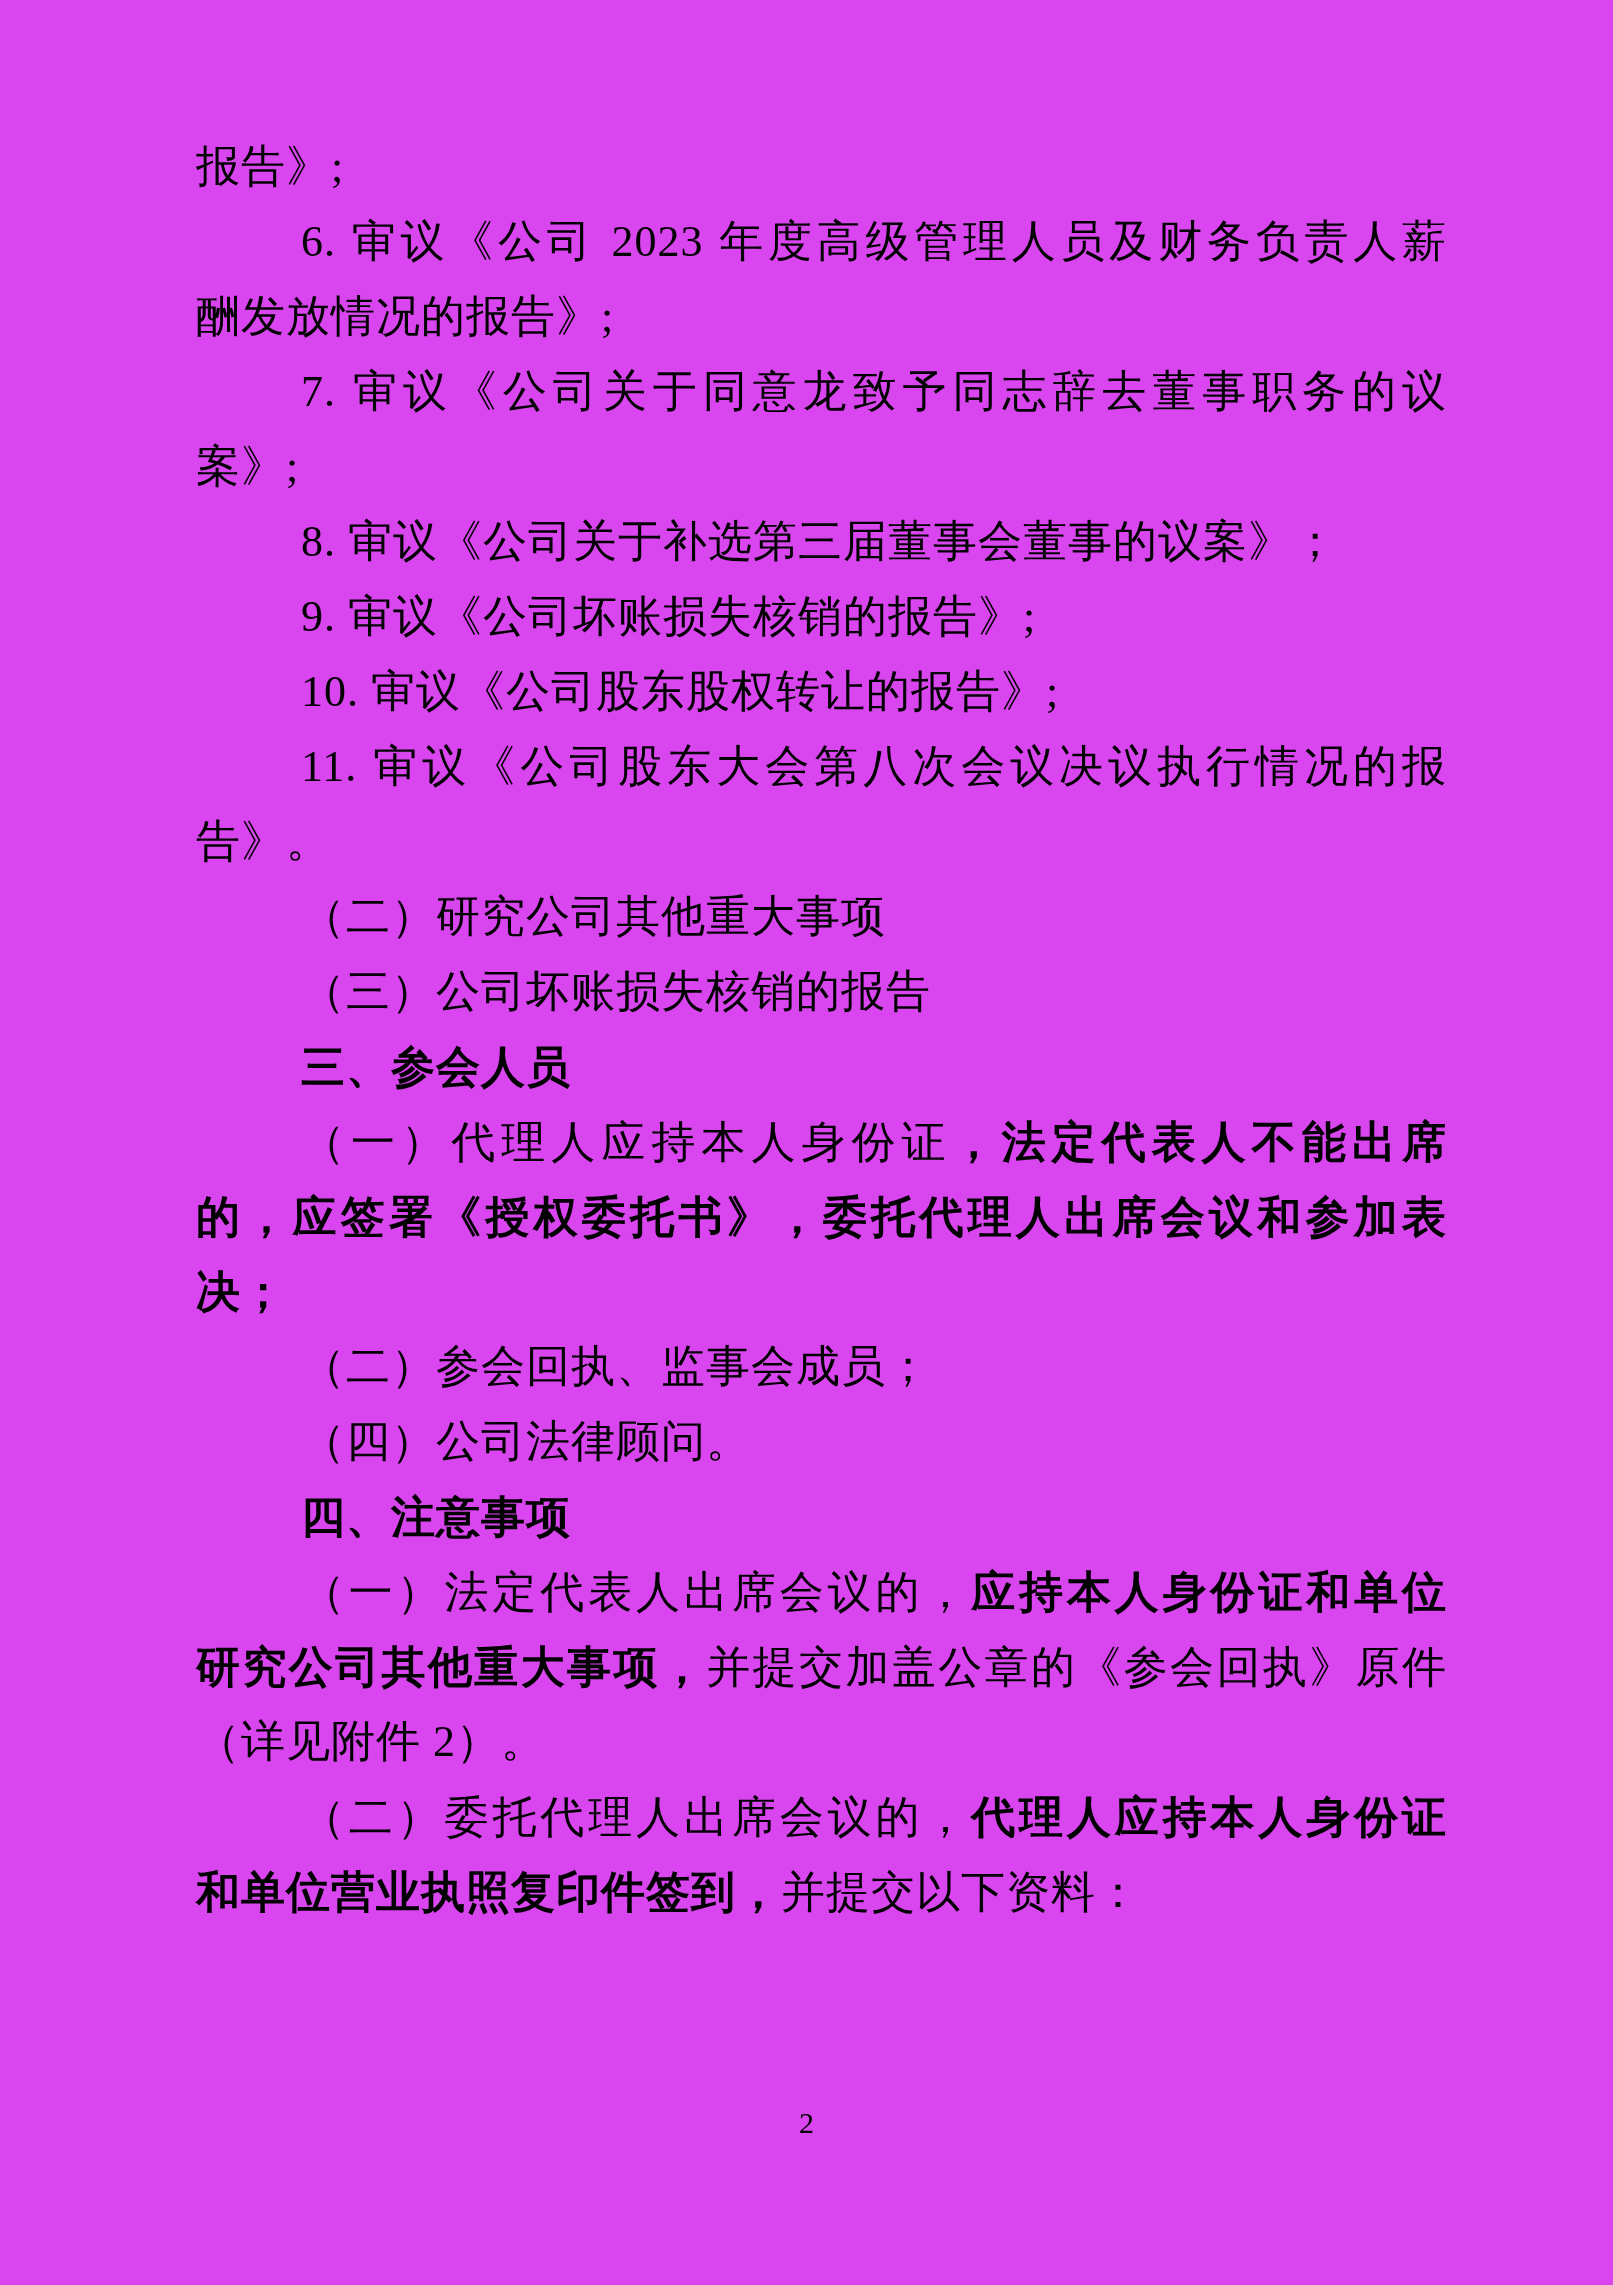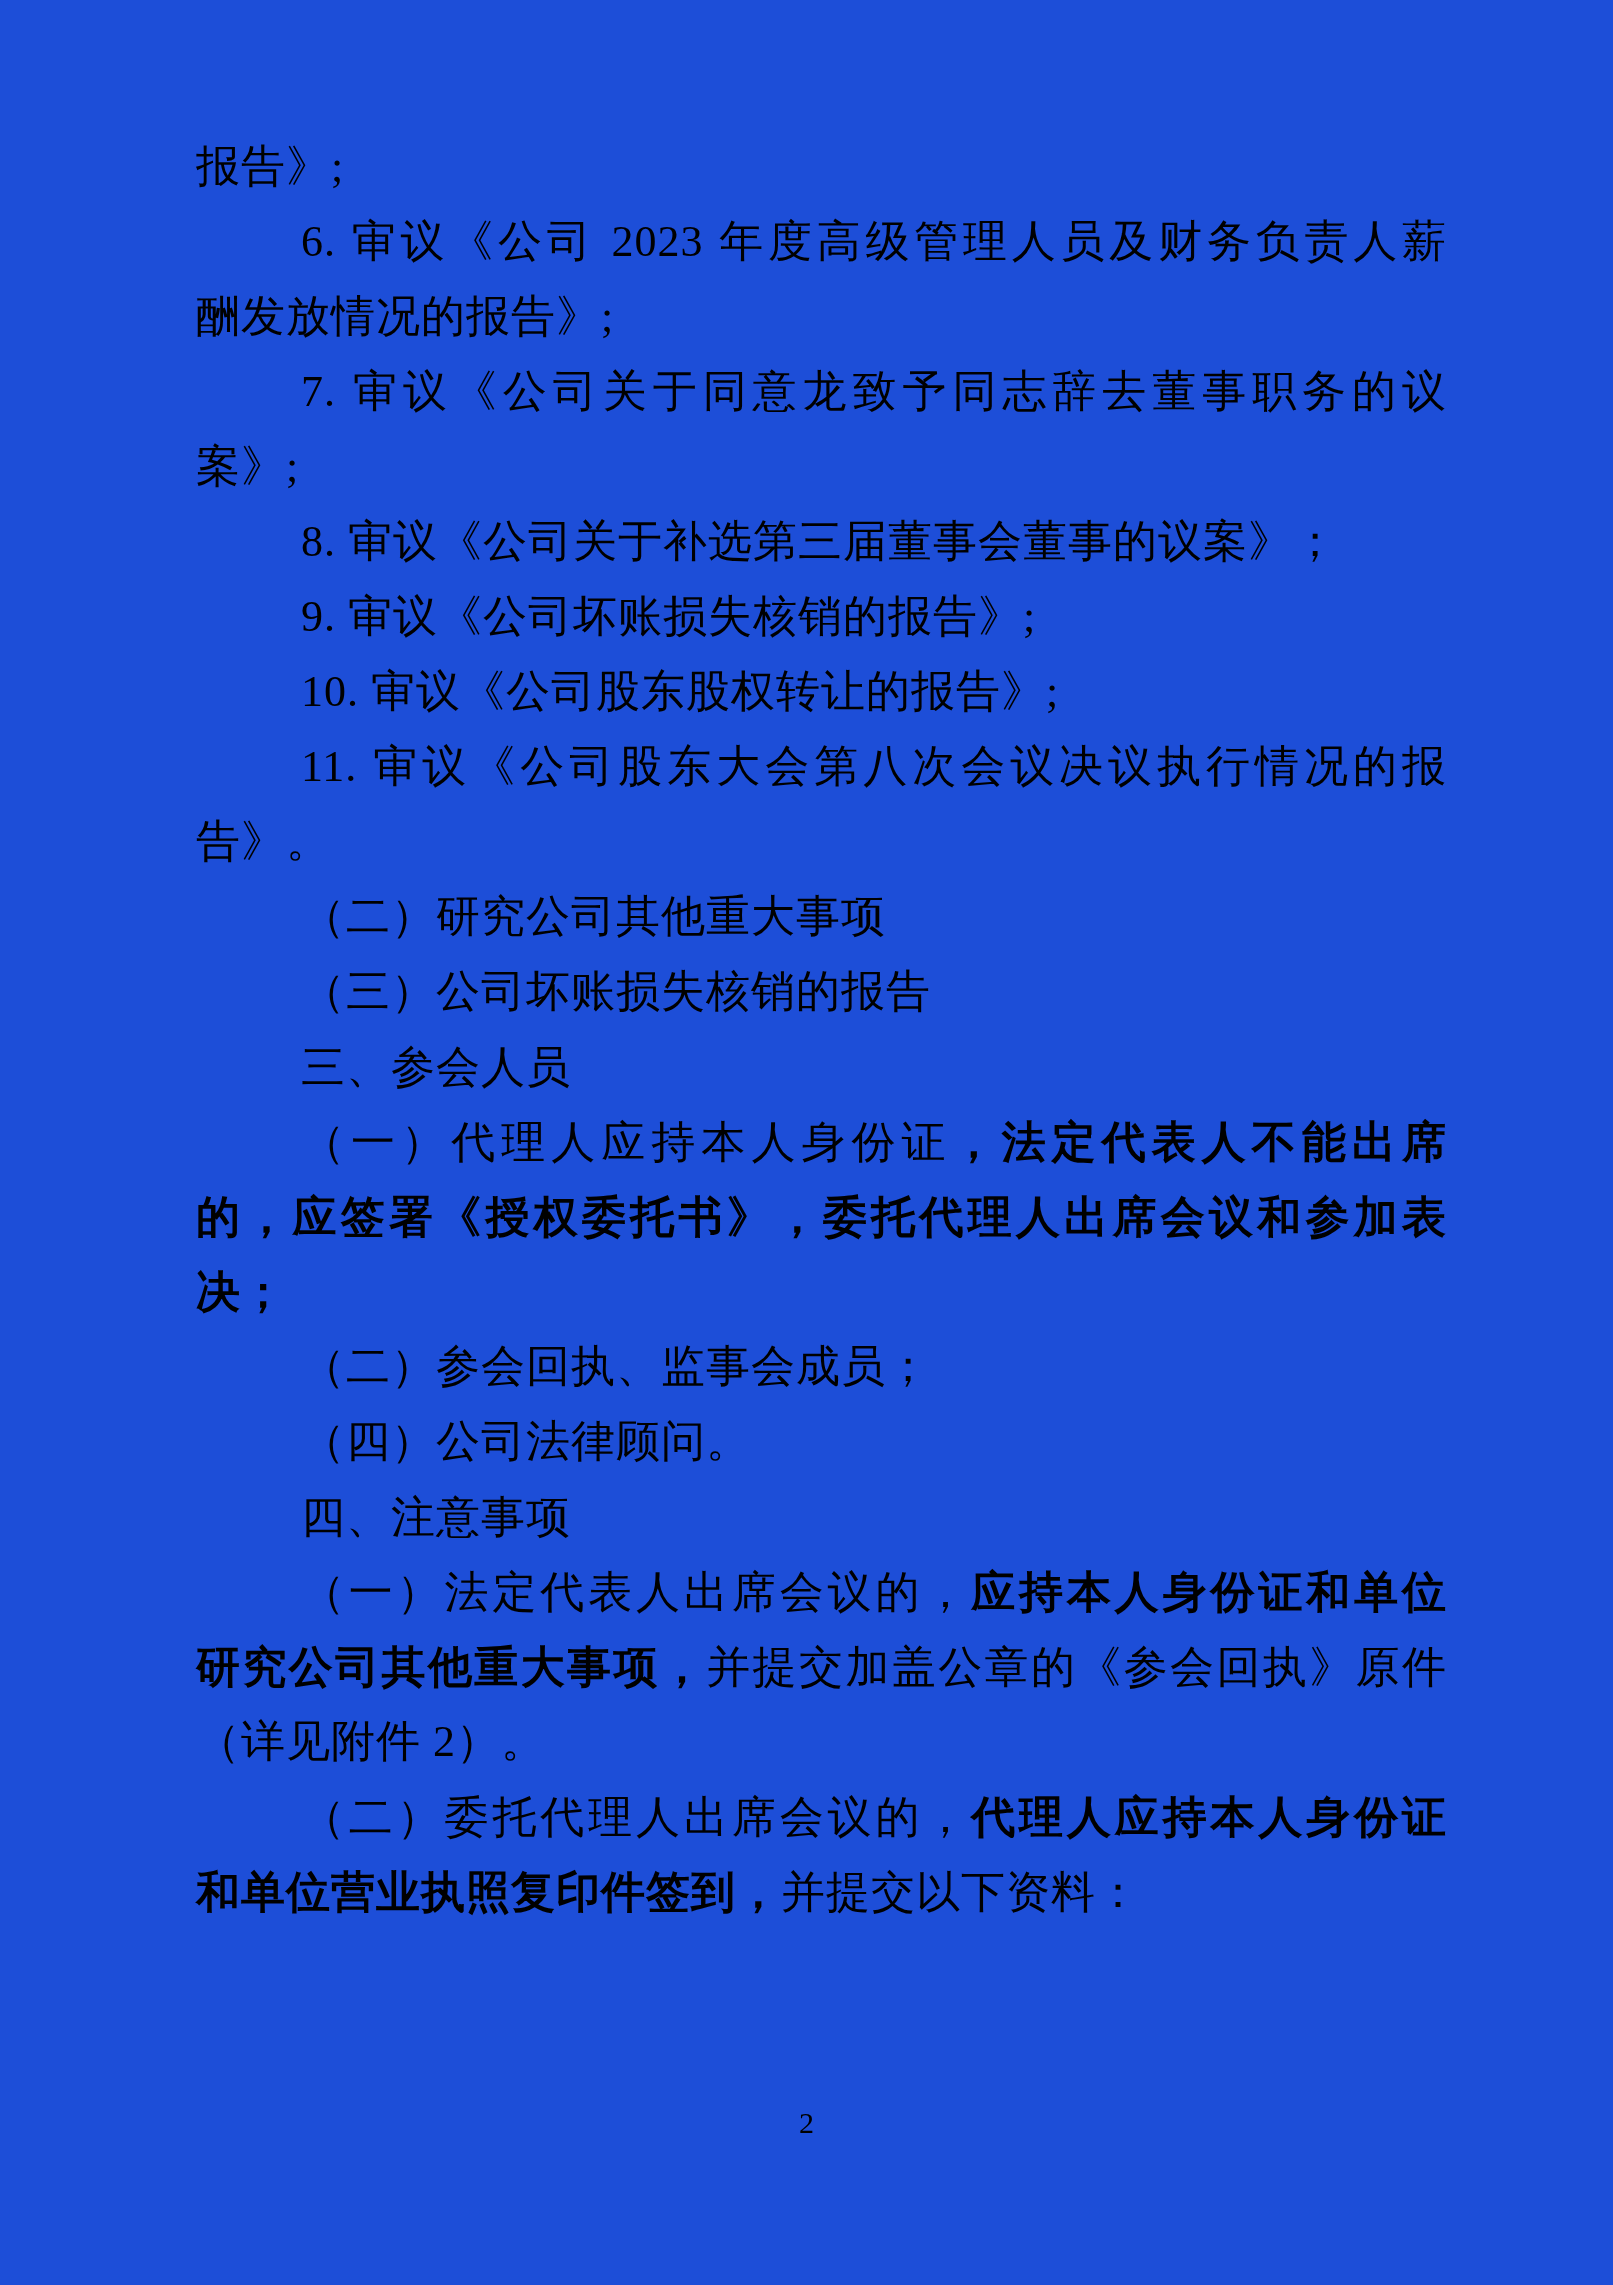--- a/index.html
+++ b/index.html
@@ -1,20 +1,20 @@
 <!DOCTYPE html>
 <html><head>
 <meta charset="utf-8">
 <style>
   html,body { margin:0; padding:0; background:#e8e8e8; }
   .page {
     position:relative;
     width:1613px; height:2286px;
     margin:0 auto;
-    background:#1d4ed8;
+    background:#d946ef;
     color:#000000;
     font-family:"Liberation Serif","DejaVu Serif",serif;
     overflow:hidden;
   }
   .body-block {
     position:absolute;
     left:196px; top:129px;
     width:1251px;
   }
   .line {
@@ -24,21 +24,21 @@
     text-align:left;
     letter-spacing:1px;
   }
   .line.ind { text-indent:105px; }
   .line.fill { text-align:justify; text-align-last:justify; }
   .b {
     font-weight:700;
     font-family:"Liberation Sans","DejaVu Sans",sans-serif;
   }
   .hei {
-    font-weight:400;
+    font-weight:700;
     font-family:"Liberation Sans","DejaVu Sans",sans-serif;
   }
   .page-num {
     position:absolute;
     left:0; right:0; top:2103px;
     text-align:center;
     font-size:30px;
     line-height:39px;
   }
 </style>

